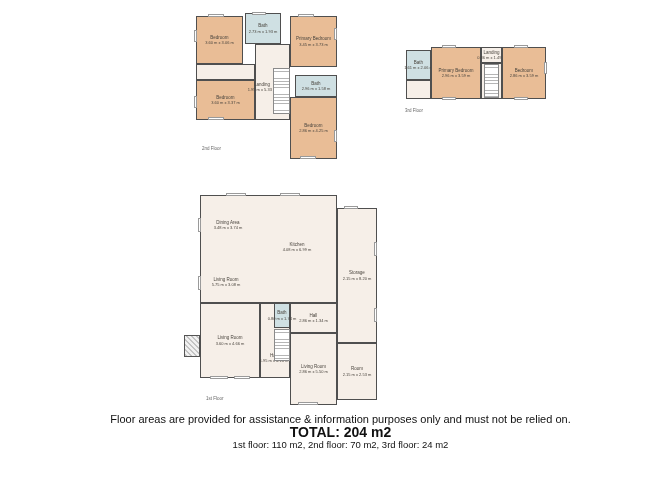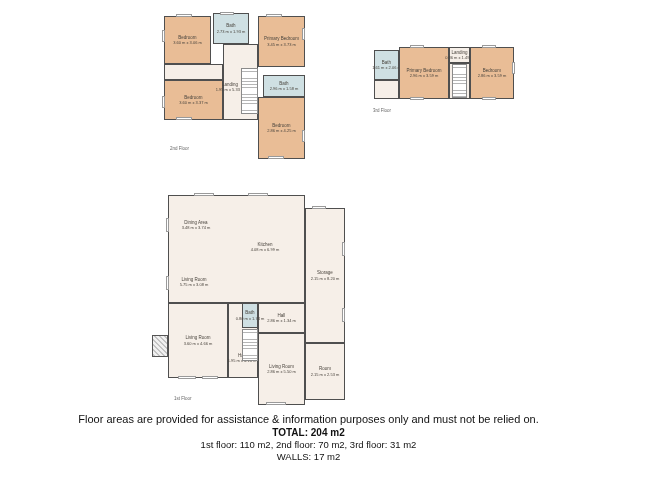--- a/index.html
+++ b/index.html
@@ -1,46 +1,45 @@
 <!DOCTYPE html>
 <html><head>
 <meta charset="utf-8">
 <style>
   html,body{margin:0;padding:0;}
   body{font-family:"Liberation Sans", sans-serif; background:#ffffff;}
-  .canvas{position:relative; width:617px; height:501px; background:#ffffff; overflow:hidden;}
+  .canvas{position:relative; width:617px; height:501px; background:#ffffff; overflow:hidden;margin-left:32px;}
   .floor{position:absolute;}
   .room{position:absolute; box-sizing:border-box; border:1.5px solid #4f4f4f;
         display:flex; flex-direction:column; align-items:center; justify-content:center;
         text-align:center; overflow:visible;}
   .t-label{border:none; background:transparent;}
   .rname{font-size:4.5px; line-height:5.5px; color:#4a453e; white-space:nowrap;}
   .rdims{font-size:4px; line-height:5px; color:#4a453e; white-space:nowrap;}
   .feat{position:absolute; box-sizing:border-box;}
   .f-stairs{background-color:#fdfdfd;
     background-image:repeating-linear-gradient(to bottom,#ffffff 0,#ffffff 2.4px,#b5b5b5 2.4px,#b5b5b5 3.2px);
     border:1px solid #8a8a8a;}
   .f-fireplace{background-image:repeating-linear-gradient(45deg,#c4c4c4 0,#c4c4c4 1.6px,#f1f1f1 1.6px,#f1f1f1 3.6px);
     border:1.2px solid #555;}
   .f-window{background:#ffffff; border:0.8px solid #9a9a9a;}
   .floor-label{position:absolute; font-size:4.5px; color:#666; white-space:nowrap;}
   .disclaimer{position:absolute; left:0; right:0; top:412px; text-align:center; color:#111;}
   .d1{font-size:11px; line-height:14px;}
-  .dt{font-size:10px; font-weight:bold; line-height:13px;}
+  .dt{font-size:14px; font-weight:bold; line-height:13px;}
   .ds{font-size:9.5px; line-height:12px;}
 </style>
 </head>
 <body>
 
 <div class="canvas">
   <div class="disclaimer">
     <div class="d1">Floor areas are provided for assistance &amp; information purposes only and must not be relied on.</div>
     <div class="dt">TOTAL: 204 m2</div>
-    <div class="ds">1st floor: 110 m2, 2nd floor: 70 m2, 3rd floor: 31 m2</div>
-    <div class="ds">WALLS: 17 m2</div>
+    <div class="ds">1st floor: 110 m2, 2nd floor: 70 m2, 3rd floor: 24 m2</div>
   </div>
 <div class="floor" style="left: 162px; top: 12px; width: 148px; height: 152px;">
       <div class="room t-hall" style="left: 61px; top: 32px; width: 35px; height: 76px; background: rgb(246, 239, 232); border-color: rgb(79, 79, 79);"></div>
       <div class="room t-hall" style="left: 2px; top: 52px; width: 59px; height: 16px; background: rgb(246, 239, 232); border-color: rgb(79, 79, 79);"></div>
       <div class="room t-room" style="left: 2px; top: 4px; width: 47px; height: 48px; background: rgb(233, 189, 150); border-color: rgb(79, 79, 79);">
         <div class="rname">Bedroom</div>
         <div class="rdims">3.60 m x 3.06 m</div>
       </div>
       <div class="room t-bath" style="left: 51px; top: 1px; width: 36px; height: 31px; background: rgb(207, 224, 227); border-color: rgb(79, 79, 79);">
         <div class="rname">Bath</div>

